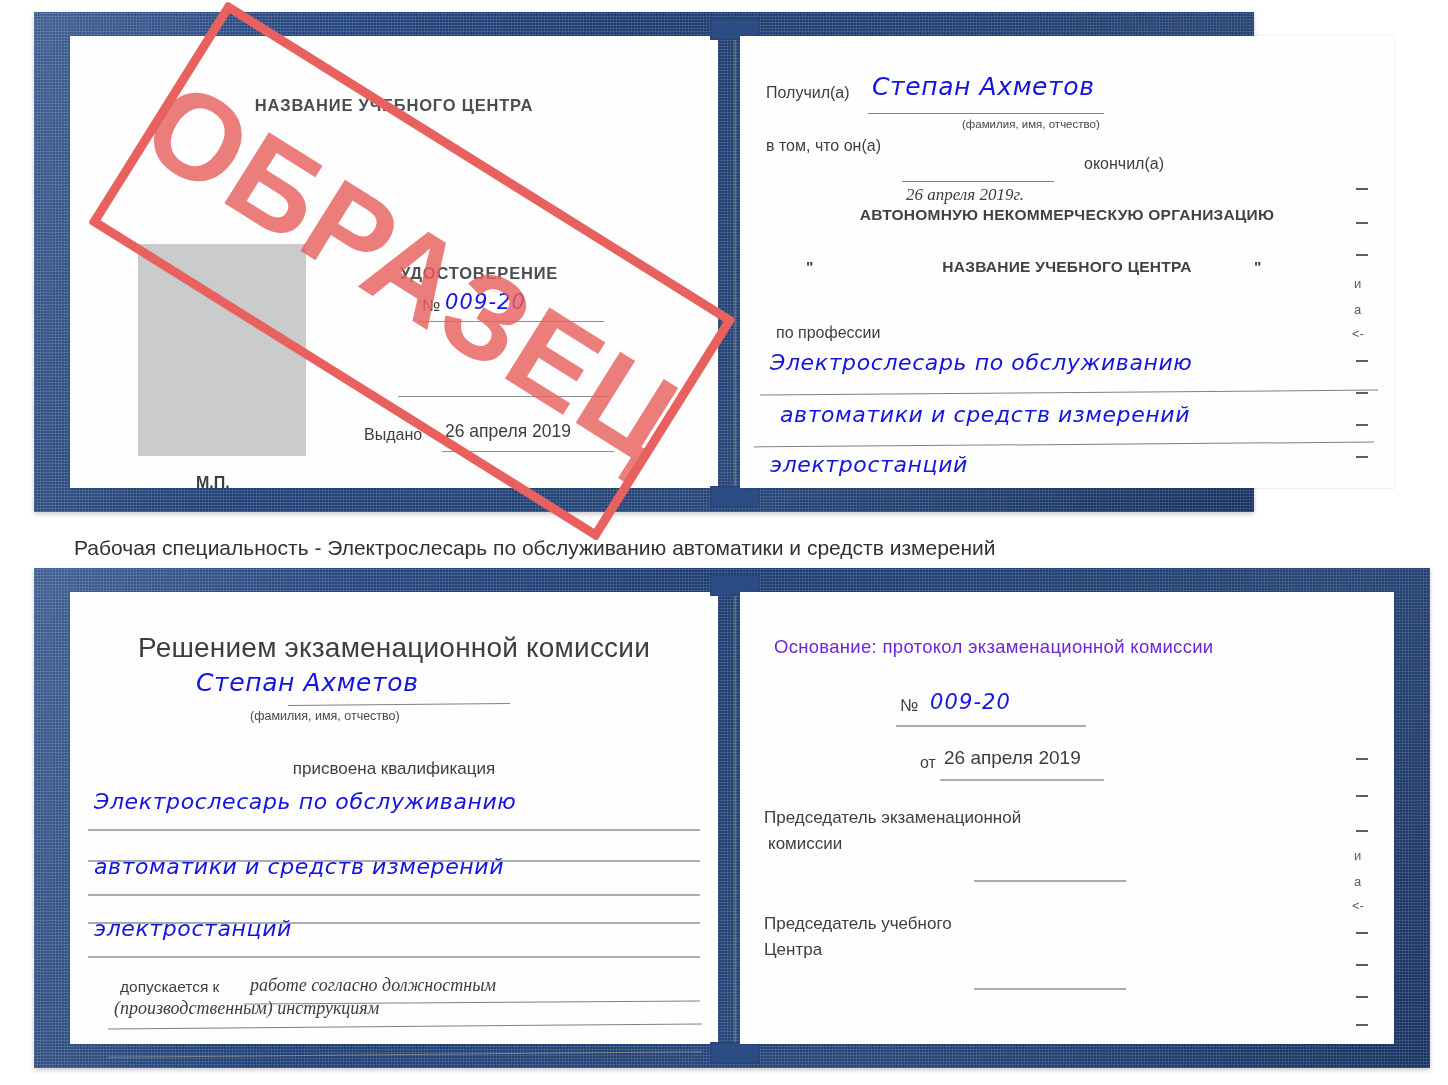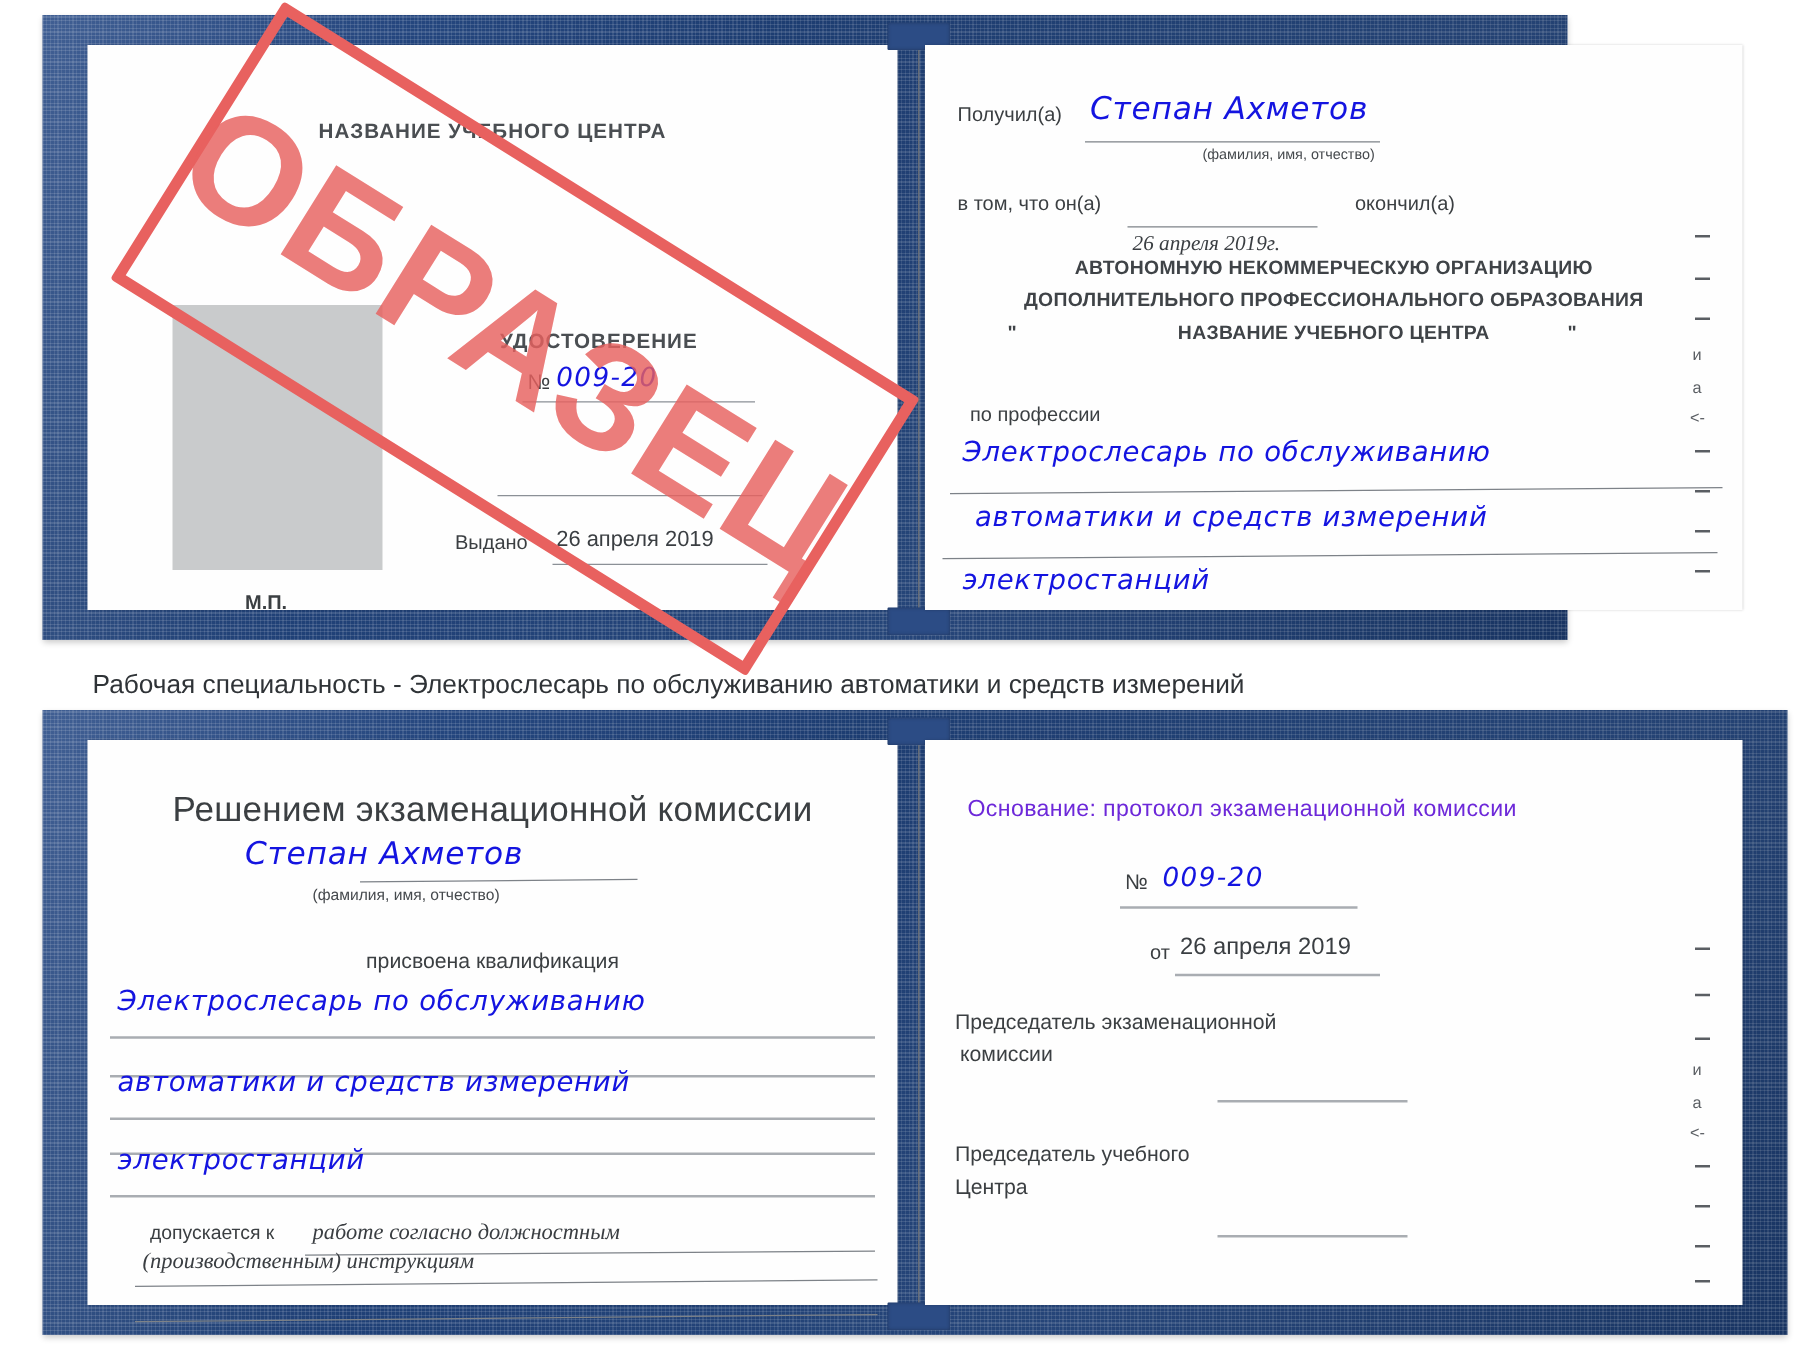--- a/index.html
+++ b/index.html
@@ -124,27 +124,26 @@
   <div class="spine-notch" style="left:676px;top:6px;width:50px;height:22px;"></div>
   <div class="spine-notch" style="left:676px;top:474px;width:50px;height:22px;"></div>
 
   <div class="page" style="left:706px;top:24px;width:654px;height:452px;">
 
     <div class="t lbl" style="left:26px;top:48px;">Получил(а)</div>
     <div class="t hand" style="left:132px;top:36px;font-size:25px;">Степан Ахметов</div>
     <div class="rule-thin" style="left:128px;top:77px;width:236px;"></div>
     <div class="t lbl-sm" style="left:222px;top:82px;">(фамилия, имя, отчество)</div>
 
-    <div class="t lbl" style="left:26px;top:119px;">в том, что он(а)</div>
+    <div class="t lbl" style="left:26px;top:101px;">в том, что он(а)</div>
     <div class="t serif-it" style="left:166px;top:117px;margin-top:32px;">26 апреля 2019г.</div>
     <div class="rule-thin" style="left:162px;top:145px;width:152px;"></div>
     <div class="t lbl" style="left:344px;top:119px;">окончил(а)</div>
 
     <div class="t body-caps" style="left:50%;top:170px;transform:translateX(-50%);">АВТОНОМНУЮ НЕКОММЕРЧЕСКУЮ ОРГАНИЗАЦИЮ</div>
-    <div class="t body-caps" style="left:50%;top:196px;transform:translateX(-50%);">ДОПОЛНИТЕЛЬНОГО ПРОФЕССИОНАЛЬНОГО ОБРАЗОВАНИЯ</div>
     <div class="t body-caps" style="left:66px;top:222px;">"</div>
     <div class="t body-caps" style="left:50%;top:222px;transform:translateX(-50%);">НАЗВАНИЕ УЧЕБНОГО ЦЕНТРА</div>
     <div class="t body-caps" style="left:514px;top:222px;">"</div>
 
     <div class="t lbl" style="left:36px;top:288px;">по профессии</div>
 
     <div class="t hand" style="left:30px;top:314px;">Электрослесарь по обслуживанию</div>
     <div class="rule-thin" style="left:20px;top:356px;width:618px;transform:rotate(-0.45deg);"></div>
 
     <div class="t hand" style="left:40px;top:366px;">автоматики и средств измерений</div>

